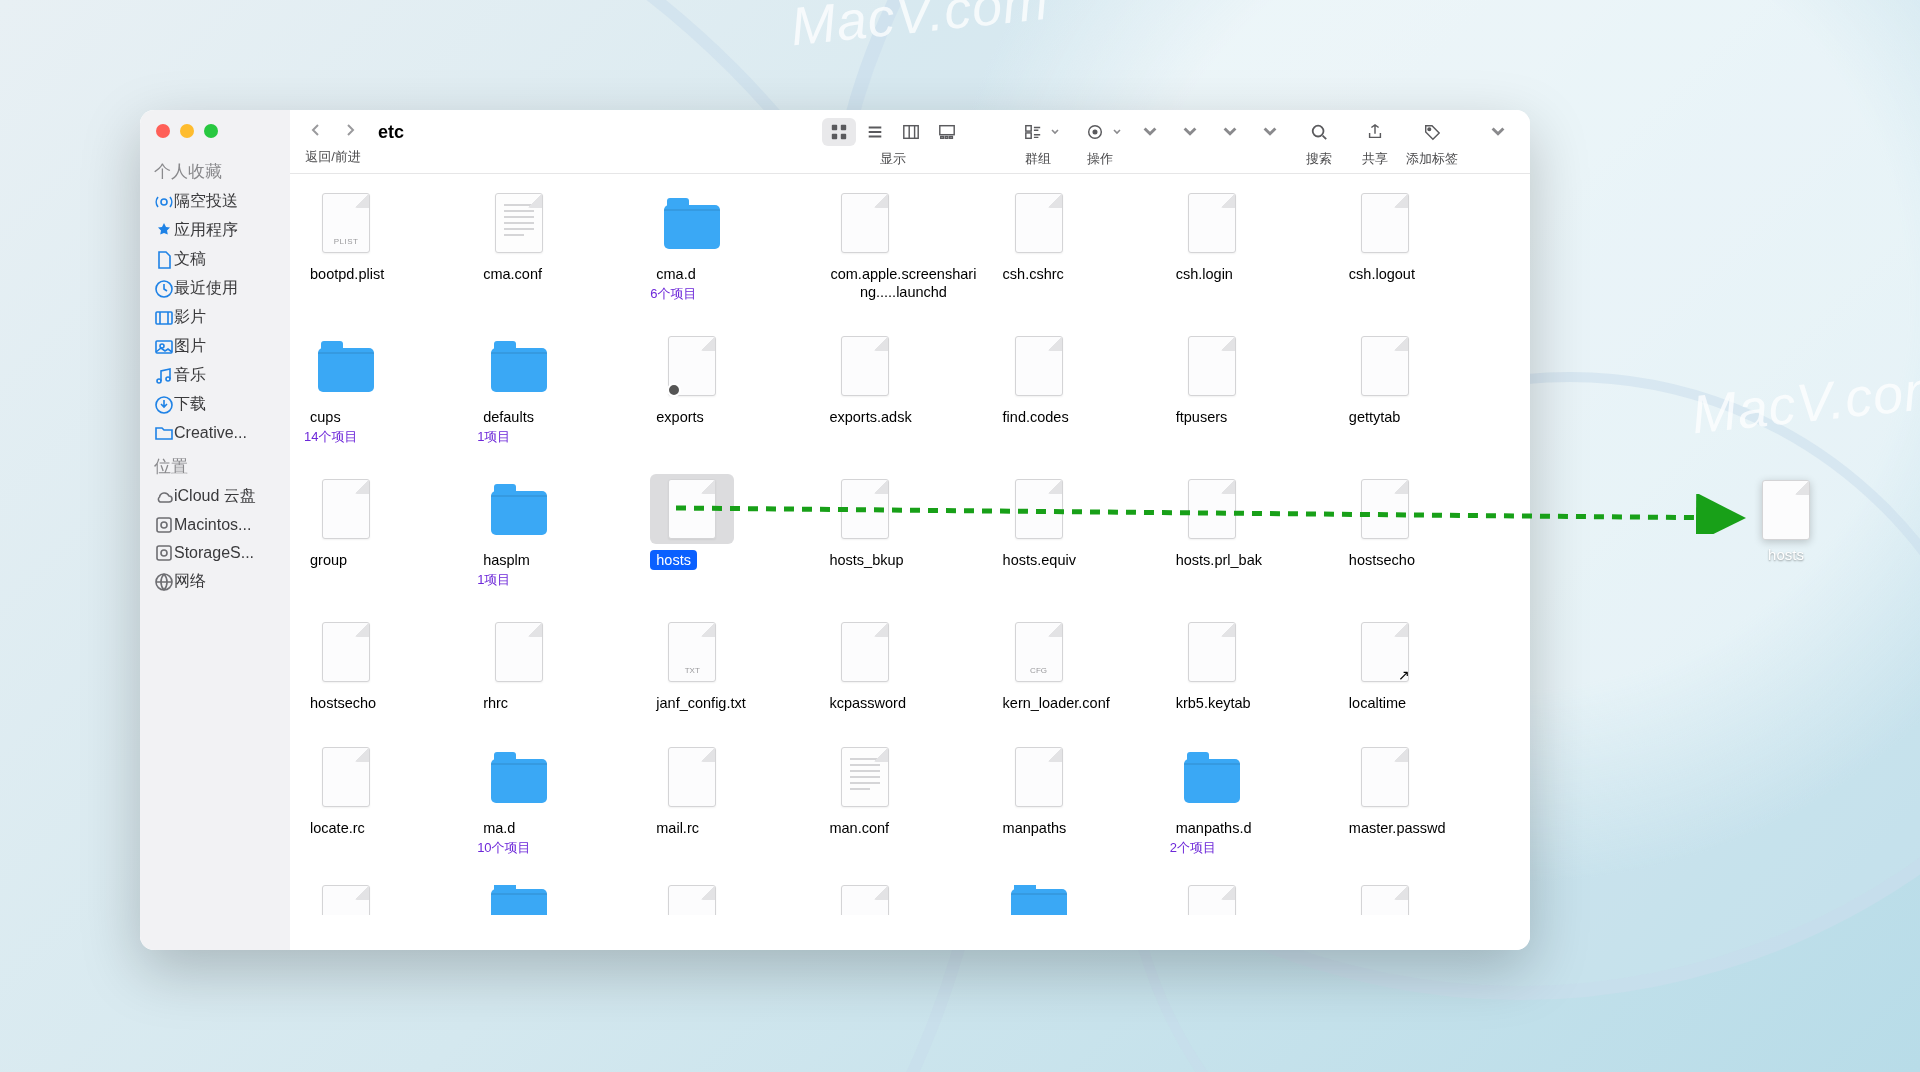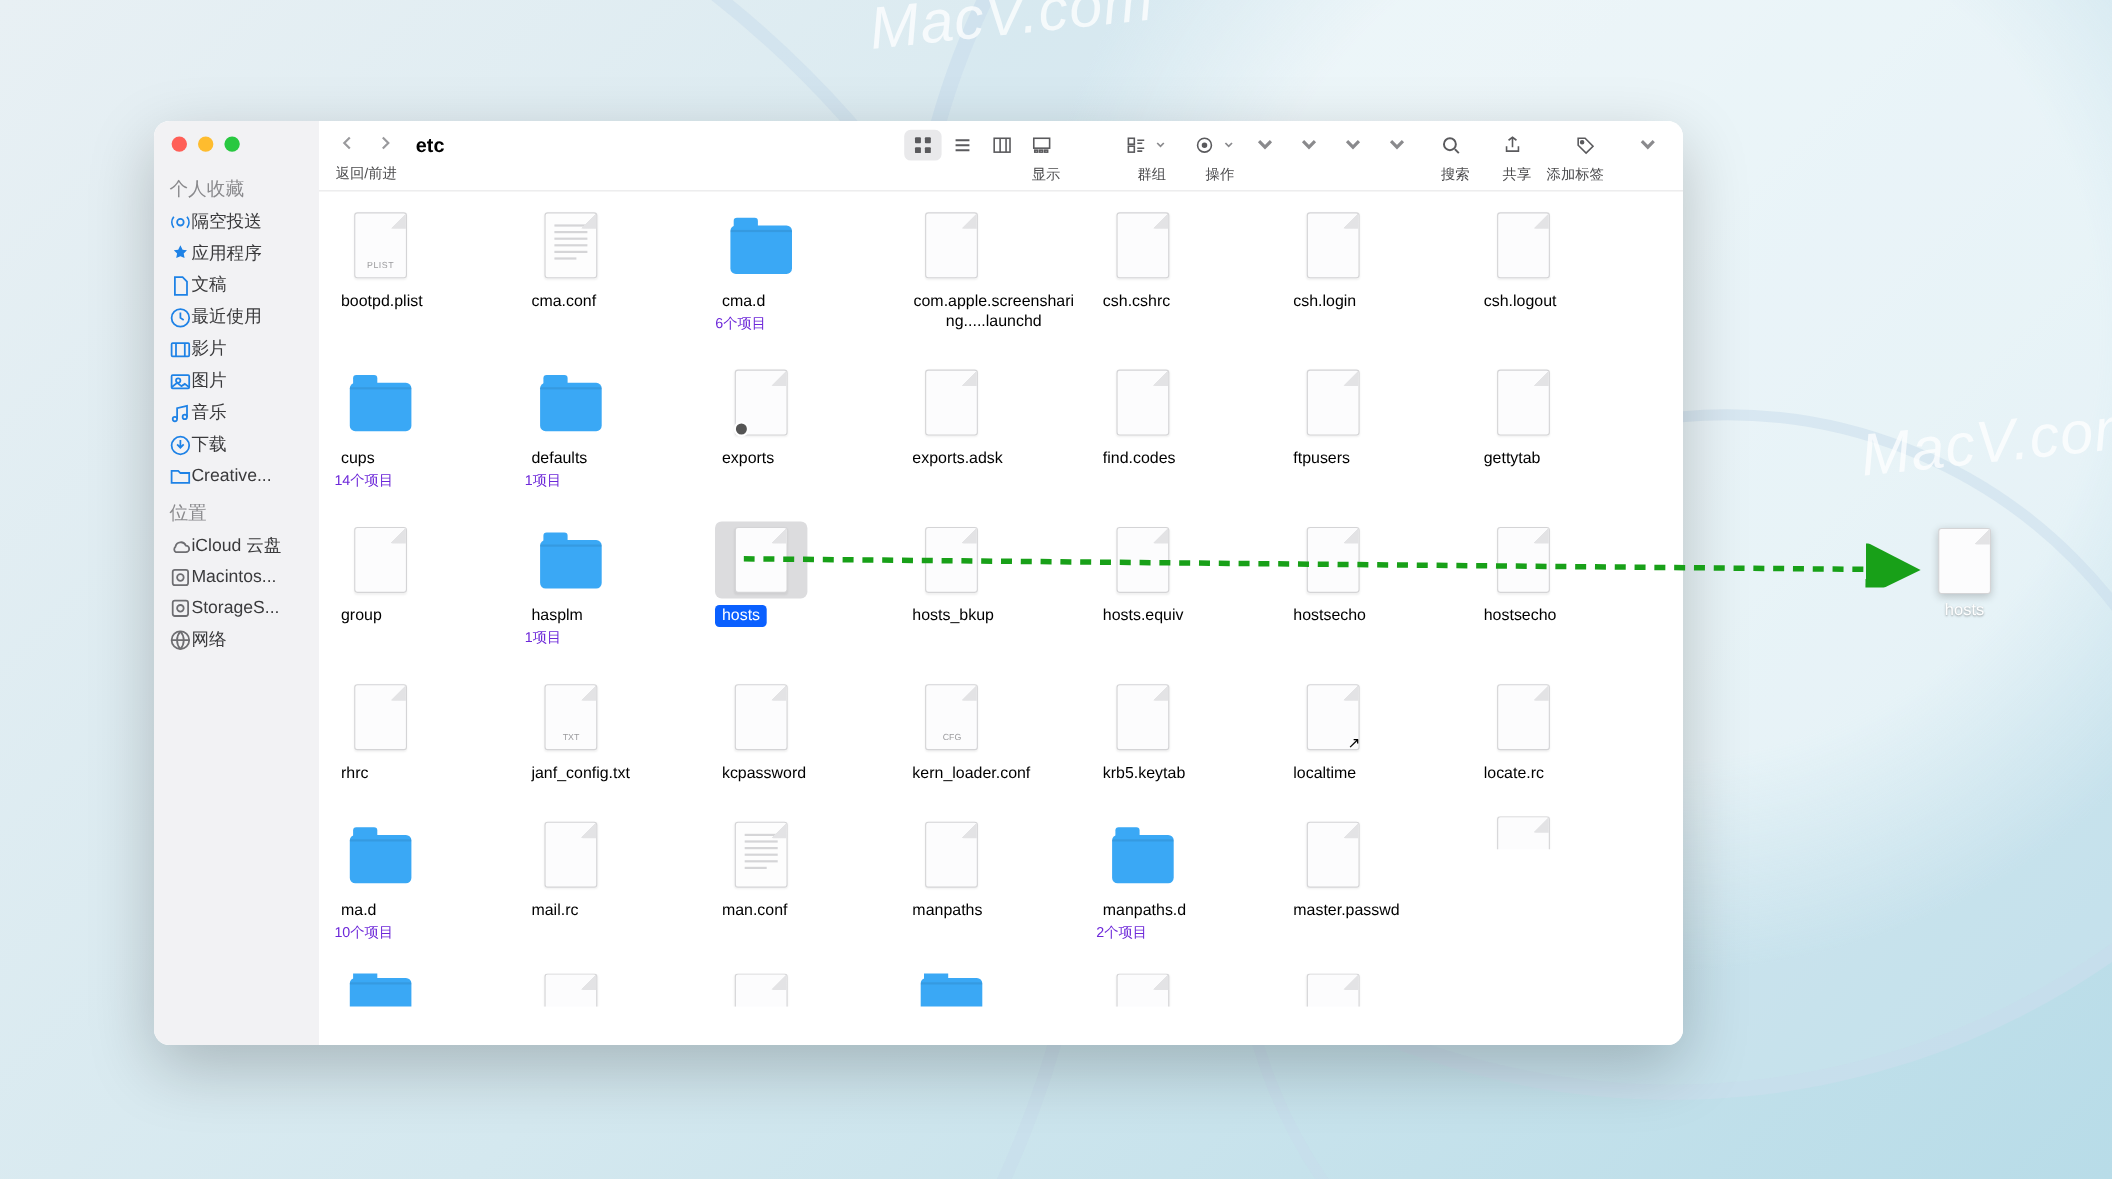--- a/index.html
+++ b/index.html
@@ -31,21 +31,21 @@
 
 .main { flex: 1; display: flex; flex-direction: column; background:#fff; }
 .toolbar { height: 64px; display: flex; align-items: flex-start; padding: 8px 14px 0 12px; gap: 6px; border-bottom: 1px solid #e6e6e7; }
 .nav-group { display:flex; flex-direction:column; align-items:center; }
 .nav-arrows { display:flex; gap:18px; padding: 4px 6px; color:#9a9a9d; }
 .nav-arrows svg { width:16px; height:16px; }
 .nav-label { font-size:13px; color:#4b4b4d; margin-top:2px; }
 .title { font-size: 18px; font-weight: 600; margin-left: 8px; margin-top:4px; }
 .spacer { flex: 1; }
 
-.tool-cluster { display:flex; flex-direction:column; align-items:flex-end; }
+.tool-cluster { display:flex; flex-direction:column; align-items:center; }
 .tool-row { display:flex; align-items:center; gap:2px; }
 .tool-btn { width: 34px; height: 28px; display:flex; align-items:center; justify-content:center; color:#5a5a5d; border-radius:6px; }
 .tool-btn.active { background:#e9e9eb; }
 .tool-btn svg { width:18px; height:18px; }
 .tool-sublabel { font-size:13px; color:#4b4b4d; margin-top:4px; }
 .chev-tiny { width:10px; height:10px; margin-left:-2px; color:#8a8a8d; }
 
 .content { flex:1; overflow:auto; padding: 14px 14px; }
 .grid { display:grid; grid-template-columns: repeat(7, 1fr); column-gap: 0px; row-gap: 28px; }
 .file { display:flex; flex-direction:column; align-items:flex-start; font-size:14.5px; text-align:center; cursor:default; }
@@ -488,20 +488,26 @@
           <div class="file">
             <div class="thumb-wrap">
               <div class="doc-icon "></div>
             </div>
             <div class="file-label">hosts.equiv</div>
           </div>
           <div class="file">
             <div class="thumb-wrap">
               <div class="doc-icon "></div>
             </div>
+            <div class="file-label">hosts.prl_bak</div>
+          </div>
+          <div class="file">
+            <div class="thumb-wrap">
+              <div class="doc-icon "></div>
+            </div>
             <div class="file-label">hostsecho</div>
           </div>
           <div class="file">
             <div class="thumb-wrap">
               <div class="doc-icon "></div>
             </div>
             <div class="file-label">hostsecho</div>
           </div>
           <div class="file">
             <div class="thumb-wrap">

